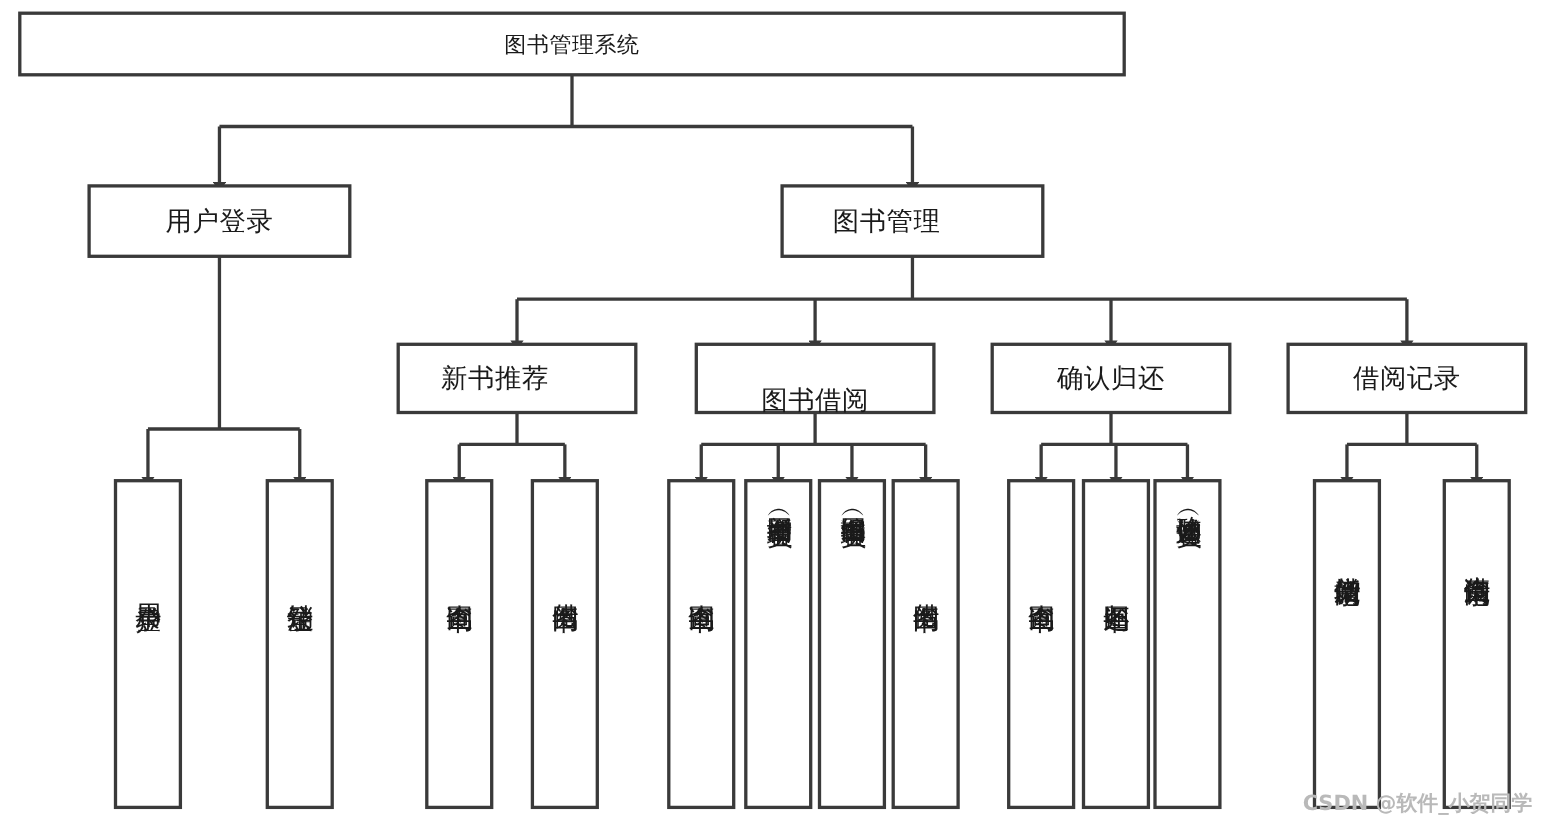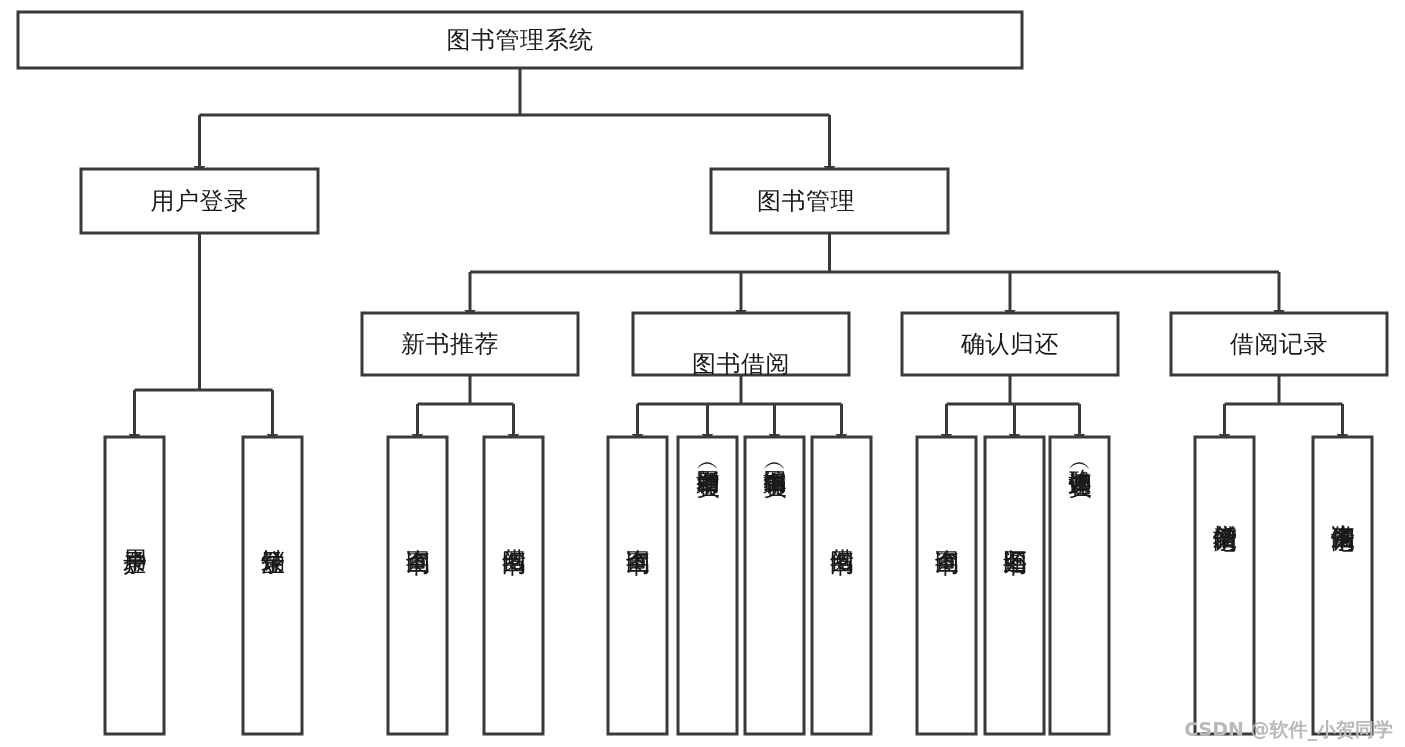--- a/index.html
+++ b/index.html
@@ -147,21 +147,21 @@
         <rect x="985" y="437" width="59" height="297" class="node-box"></rect>
         <rect x="1050" y="437" width="59" height="297" class="node-box"></rect>
         <rect x="1171" y="313" width="216" height="62" class="node-box"></rect>
         <rect x="1195" y="437" width="59" height="297" class="node-box"></rect>
         <rect x="1313" y="437" width="59" height="297" class="node-box"></rect>
       </g>
   </svg>
 
   <div id="labels-layer">
       <div class="hlabel-wrap" style="left: 18px; top: 12px; width: 1004px; height: 56px;">
-        <div class="hlabel-text" style="font-size: 24px;">图书管理系统</div>
+        <div class="hlabel-text" style="font-size: 20px;">图书管理系统</div>
       </div>
       <div class="hlabel-wrap" style="left: 81px; top: 169px; width: 237px; height: 64px;">
         <div class="hlabel-text">用户登录</div>
       </div>
       <div class="hlabel-wrap" style="left: 711px; top: 169px; width: 190px; height: 64px;">
         <div class="hlabel-text">图书管理</div>
       </div>
       <div class="vlabel-wrap" style="left: 105px; top: 437px; width: 59px; height: 297px; align-items: flex-start;">
         <div class="vlabel-text" style="margin-top: 92.5px; font-size: 24px;">用户登录</div>
       </div>

